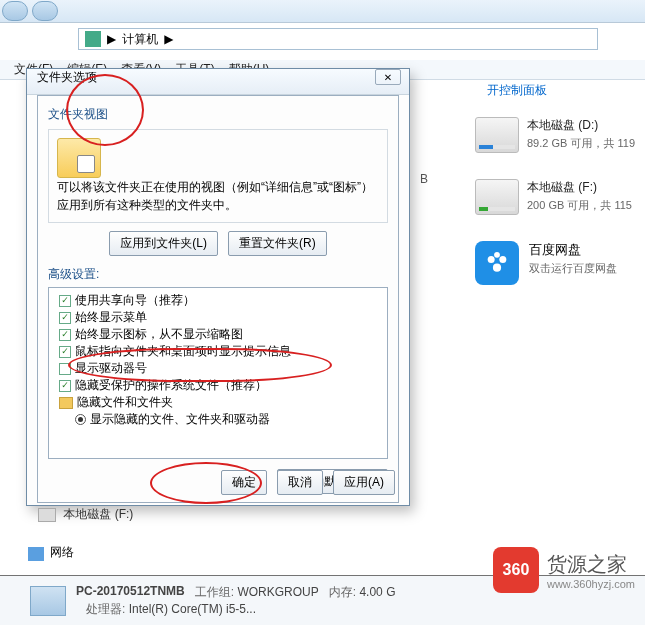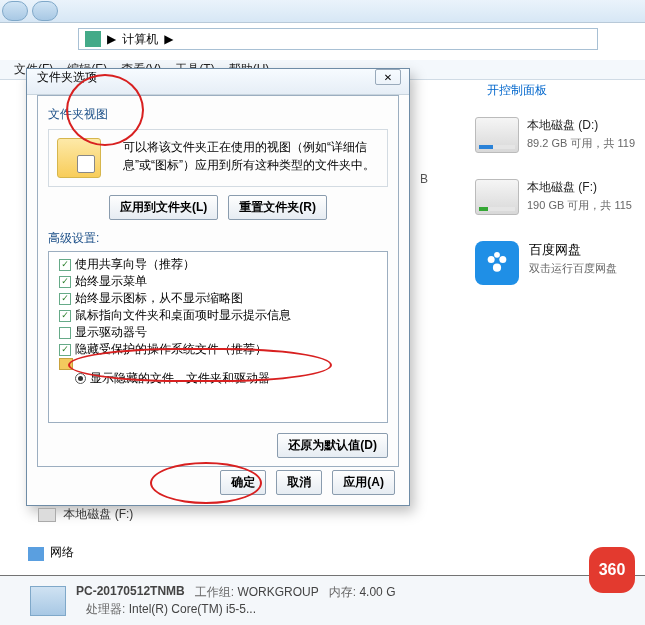--- a/index.html
+++ b/index.html
@@ -33,25 +33,25 @@
 
 .dialog { position:absolute; left:26px; top:68px; width:384px; height:438px; background:#fdfdfd; border:1px solid #6f8ca6; box-shadow: 4px 6px 12px rgba(0,0,0,.25); }
 .dlg-title { height:26px; background:linear-gradient(#f7fbff,#e6eef6); display:flex; align-items:flex-start; justify-content:space-between; padding:0 8px 0 10px; font-size:12px; border-bottom:1px solid #c8d4de;}
 .dlg-close { width:26px; height:16px; border:1px solid #9ab; border-radius:2px; display:flex; align-items:center; justify-content:center; font-size:10px; }
 .tabs { display:flex; padding:8px 10px 0 10px; gap:0; }
 .tab { border:1px solid #9caec0; border-bottom:none; padding:3px 12px; background:linear-gradient(#fdfdfd,#eef3f7); font-size:12px; position:relative; }
 .tab.active { background:#fdfdfd; z-index:2; }
 .tab-body { border:1px solid #9caec0; margin:0 10px 10px 10px; padding:10px 10px 8px 10px; background:#fdfdfd; }
 
 .group-title { font-size:12px; color:#1a4e87; margin-bottom:6px; }
-.folder-view { display:flex; gap:22px; border:1px solid #d3dbe2; padding:8px; }
+.folder-view { display:flex; gap:0; border:1px solid #d3dbe2; padding:8px;flex-direction:column; }
 .fv-icon { width:44px; height:40px; background:linear-gradient(#fde9a8,#f8cd5a); border:1px solid #d6b64c; border-radius:3px; flex:none; position:relative; }
 .fv-icon::before{ content:""; position:absolute; right:5px; bottom:4px; width:16px; height:16px; border:1px solid #888; background:#fff; border-radius:2px; }
 .fv-text { font-size:12px; line-height:1.5; }
-.btn { border:1px solid #8a9cae; background:linear-gradient(#fefefe,#e6ecf2); padding:3px 10px; font-size:12px; border-radius:2px; cursor:default;font-weight:bold; }
+.btn { border:1px solid #8a9cae; background:linear-gradient(#fefefe,#e6ecf2); padding:3px 10px; font-size:12px; border-radius:2px; cursor:default; }
 .fv-btns { display:flex; gap:10px; justify-content:center; margin-top:8px; }
 
 .adv-label { font-size:12px; color:#1a4e87; margin:10px 0 4px 0; }
 .adv-list { border:1px solid #9caec0; background:#fff; height:172px; overflow-y:scroll; padding:4px 4px; }
 .adv-list::-webkit-scrollbar { width:16px; }
 .adv-list::-webkit-scrollbar-thumb { background:#c4cdd6; border:1px solid #9ab; }
 .adv-list::-webkit-scrollbar-track { background:#eef1f5; }
 .item { display:flex; align-items:center; gap:4px; font-size:12px; line-height:17px; padding-left:6px; }
 .item.indent { padding-left:22px; }
 .chk { width:12px; height:12px; border:1px solid #6a8; background:#fff; display:inline-flex; align-items:center; justify-content:center; font-size:9px; color:#2a7e2a; flex:none;}
@@ -73,21 +73,21 @@
 .network { position:absolute; left:28px; top:544px; display:flex; align-items:flex-end; gap:6px; font-size:12px;}
 .net-icon { width:16px; height:14px; background:#5a9fe0; }
 .bottom-bar { position:absolute; left:0; right:0; bottom:0; height:50px; border-top:1px solid #737373; background:#f4f7fa; display:flex; align-items:center; padding-left:30px; gap:10px;}
 .pc-icon { width:36px; height:30px; background:linear-gradient(#cfe2f2,#a8c8e4); border:1px solid #7fa8c9; }
 .sysinfo { font-size:12px; color:#444; }
 .sysinfo .row { display:flex; gap:10px; }
 .sysinfo .lbl { color:#666; }
 
 
 .logo360 { position:absolute; right:10px; bottom:32px; display:flex; align-items:center; gap:8px; }
-.logo-badge { width:46px; height:46px; background:#e33a2f; border-radius:14px; color:#fff; font-weight:bold; font-size:16px; display:flex; align-items:center; justify-content:center; }
+.logo-badge { width:46px; height:46px; background:#e33a2f; border-radius:8px; color:#fff; font-weight:bold; font-size:16px; display:flex; align-items:center; justify-content:center; }
 .logo-text .t1 { font-size:20px; color:#555; }
 .logo-text .t2 { font-size:11px; color:#888; }
 
 .ghost-b { position:absolute; left:420px; top:172px; width:12px; font-size:12px; color:#555; }
 .sep-line { position:absolute; left:8px; top:60px; right:8px; height:1px; background:#c8d4de; }
 </style>
 </head>
 <body>
 
 <div class="win-header">
@@ -117,21 +117,21 @@
     <div class="drive-icon"></div>
     <div class="drive-info">
       <div class="title">本地磁盘 (D:)</div>
       <div class="sub">89.2 GB 可用，共 119</div>
     </div>
   </div>
   <div class="drive">
     <div class="drive-icon green"></div>
     <div class="drive-info">
       <div class="title">本地磁盘 (F:)</div>
-      <div class="sub">190 GB 可用，共 115</div>
+      <div class="sub">200 GB 可用，共 115</div>
     </div>
   </div>
   <div class="baidu">
     <div class="baidu-icon">
       <svg viewBox="0 0 24 24" fill="#fff">
           <circle cx="7" cy="9" r="3"></circle>
           <circle cx="17" cy="9" r="3"></circle>
           <circle cx="12" cy="16" r="3.5"></circle>
           <circle cx="12" cy="5" r="2.5"></circle>
         </svg>
@@ -181,20 +181,21 @@
         <div class="item">
           <span class="chk"></span>
           <span>显示驱动器号</span>
         </div>
         <div class="item">
           <span class="chk checked"></span>
           <span>隐藏受保护的操作系统文件（推荐）</span>
         </div>
         <div class="item">
           <span class="folder-node"></span>
+          <span>隐藏文件和文件夹</span>
         </div>
         <div class="item indent">
           <span class="rad sel"></span>
           <span>显示隐藏的文件、文件夹和驱动器</span>
         </div>
       </div>
 
     <div class="restore-row">
       <button class="btn">还原为默认值(D)</button>
     </div>
@@ -230,13 +231,17 @@
     </div>
     <div class="row">
       <span></span>
       <span><span class="lbl">处理器:</span> <span>Intel(R) Core(TM) i5-5...</span></span>
     </div>
   </div>
 </div>
 
 <div class="logo360">
   <div class="logo-badge">360</div>
+  <div class="logo-text">
+    <div class="t1">货源之家</div>
+    <div class="t2">www.360hyzj.com</div>
+  </div>
 </div>
 
 </body></html>

